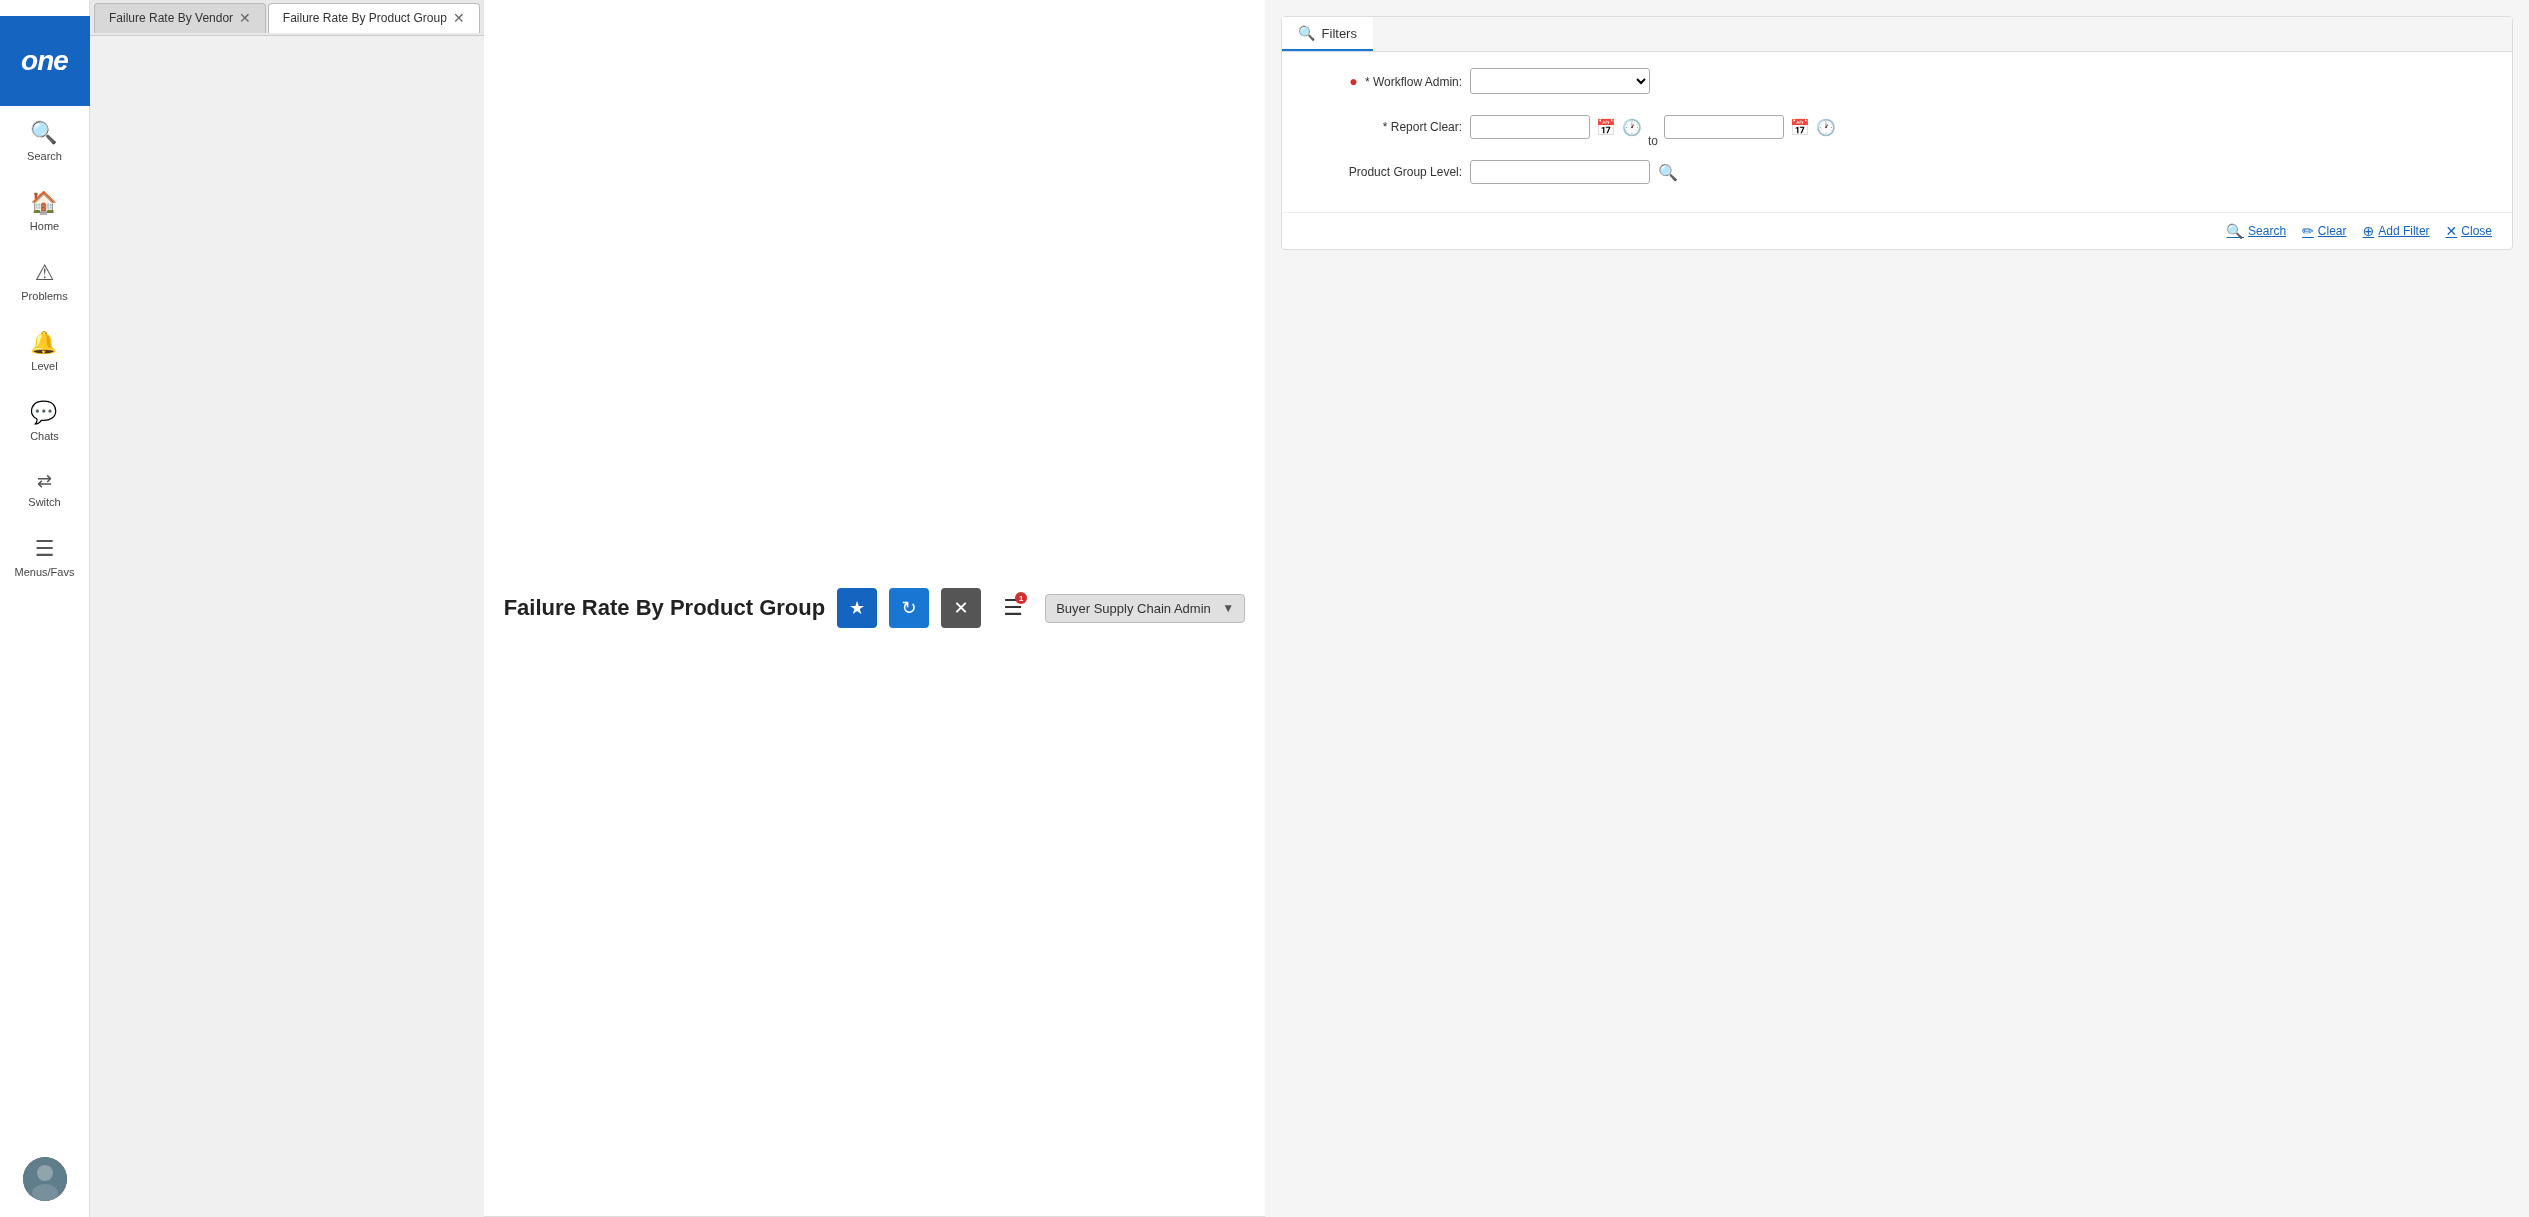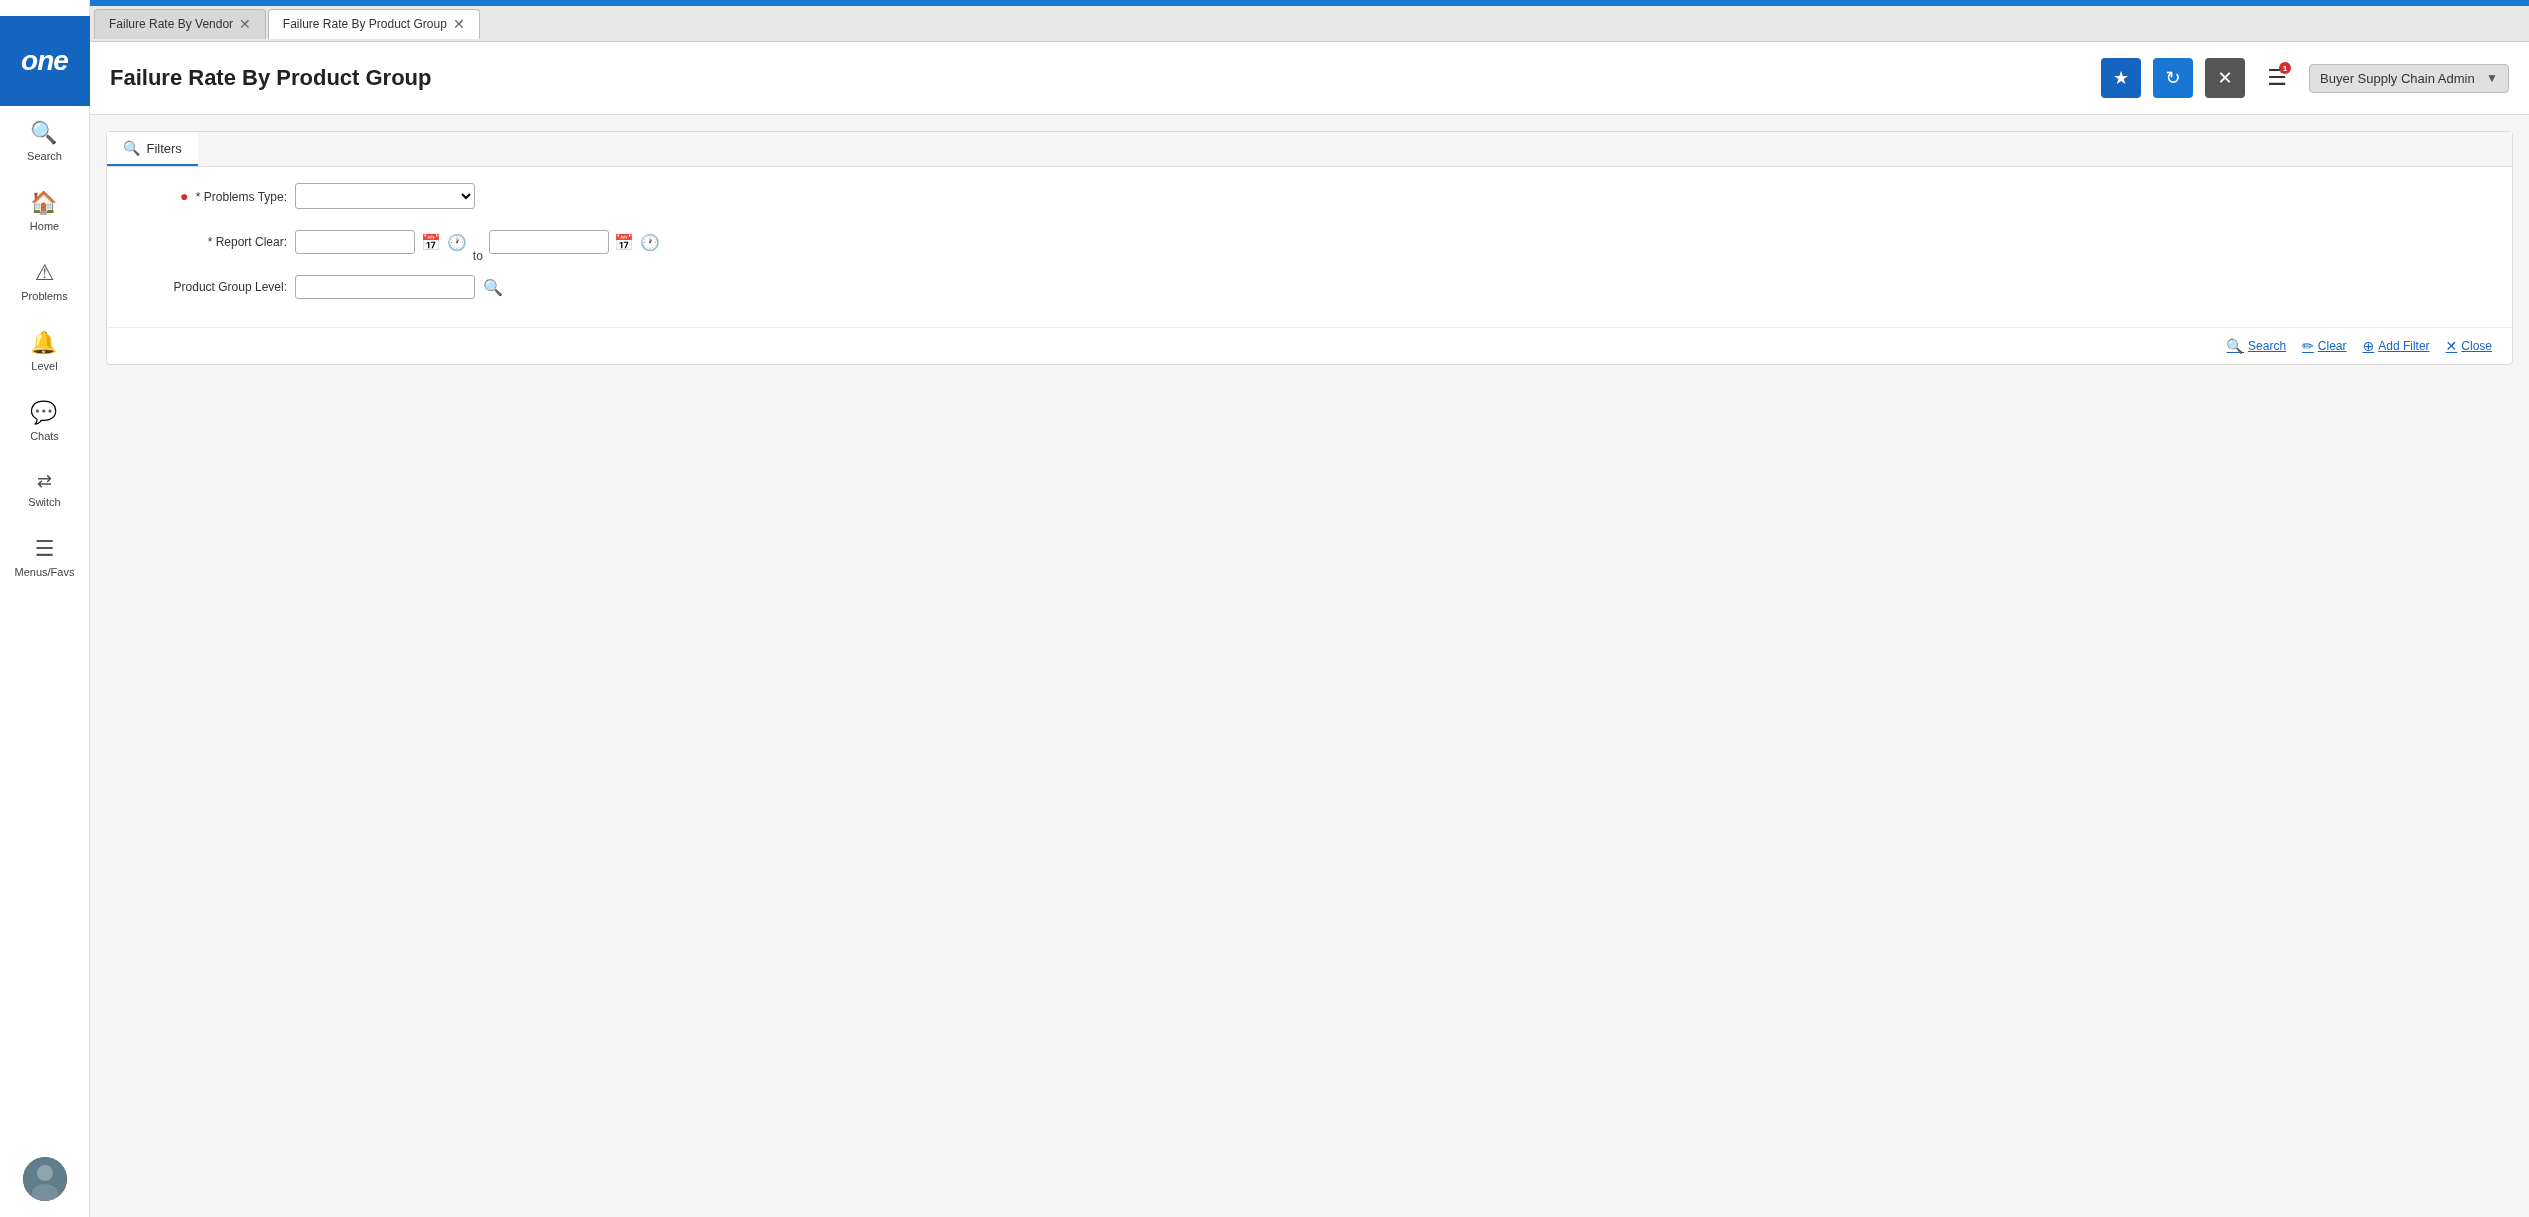--- a/index.html
+++ b/index.html
@@ -65,21 +65,21 @@
       justify-content: center;
       overflow: hidden;
       cursor: pointer;
     }
     .sidebar-avatar svg { width: 44px; height: 44px; }
 
     
     .main {
       flex: 1;
       display: flex;
-      flex-direction: column;
+      flex-direction: row;
       overflow: hidden;
       justify-content: space-between;
     }
 
     
     .top-bar {
       height: 6px;
       background: #1976d2;
     }
 
@@ -394,21 +394,21 @@
           <span class="filter-icon">🔍</span>
           <span>Filters</span>
         </div>
       </div>
 
       <div class="filters-body">
 
         <div class="filter-row">
           <div class="filter-label">
             <span class="filter-error-icon" style="color: rgb(211, 47, 47); font-size: 14px;">●</span>
-            <span>* Problems Type:</span>
+            <span>* Workflow Admin:</span>
           </div>
           <select class="filter-select">
             <option value=""></option>
           </select>
         </div>
 
 
         <div class="filter-row">
           <div class="filter-label">
             <span>* Report Clear:</span>

